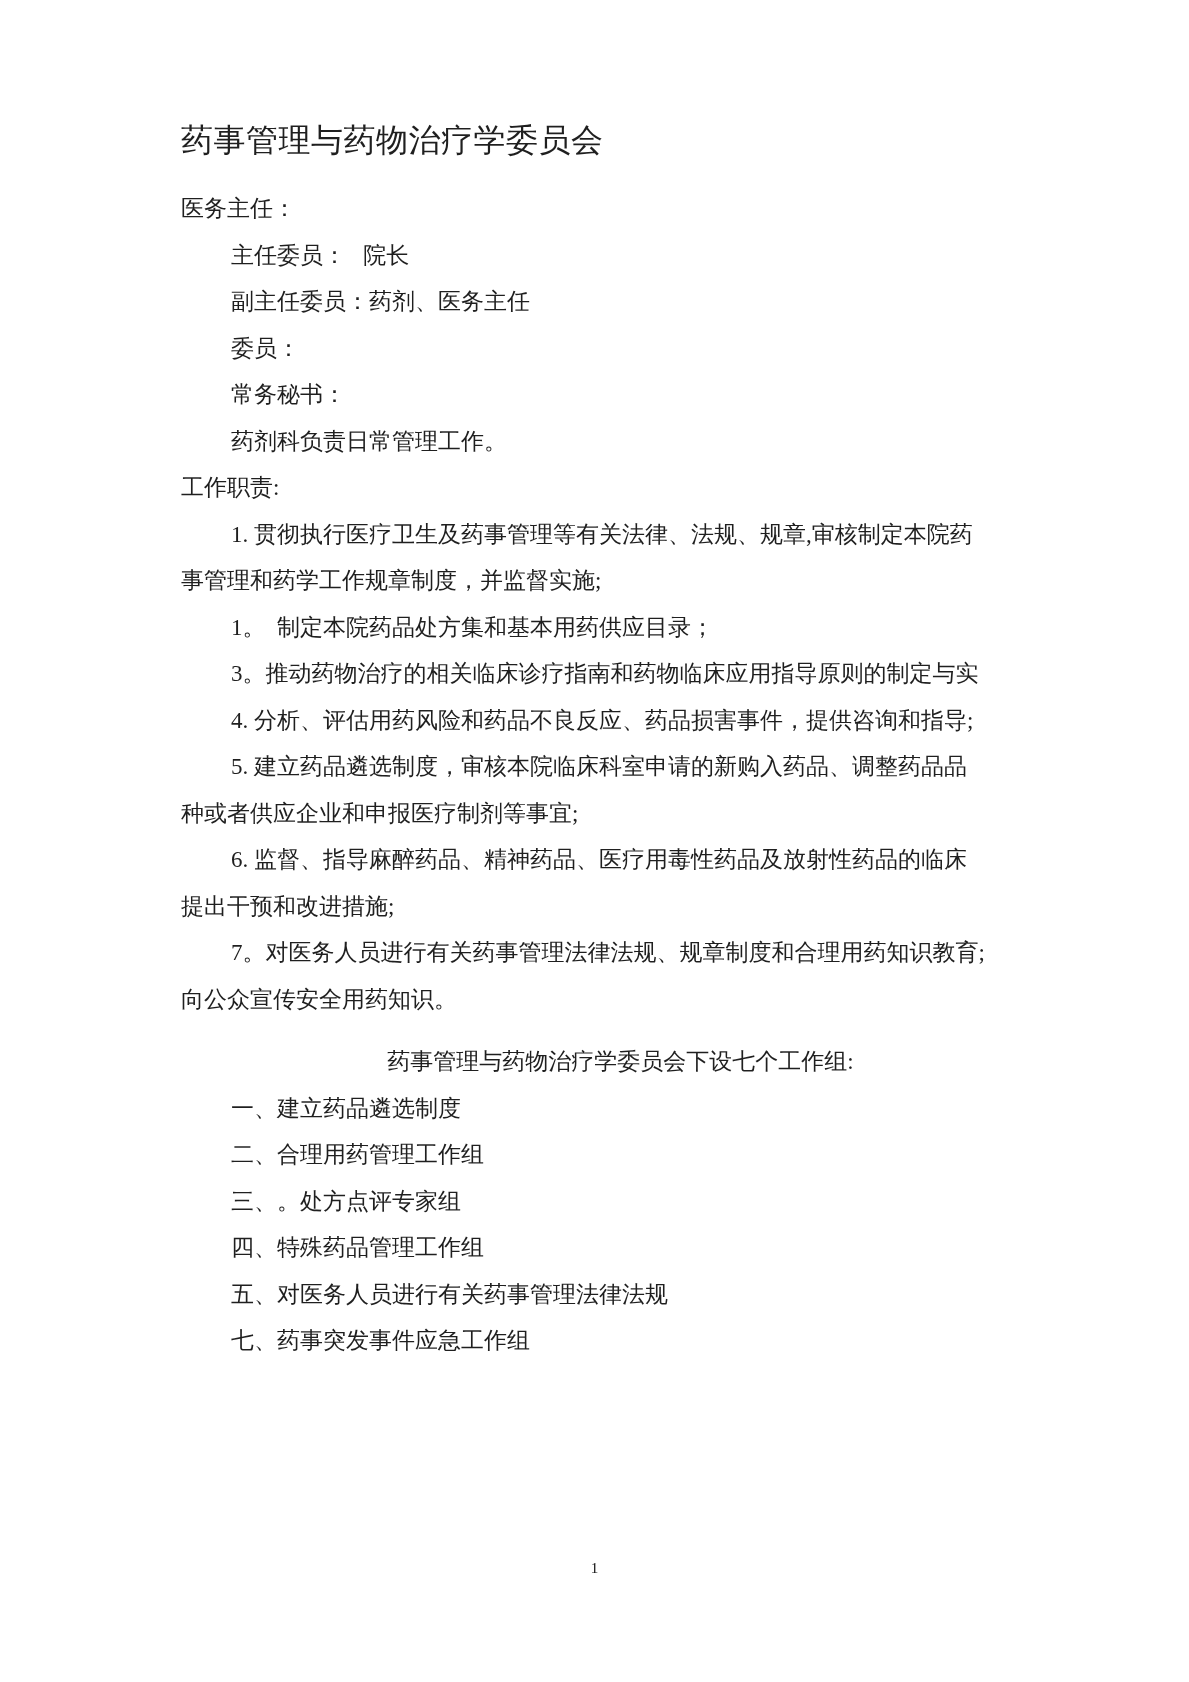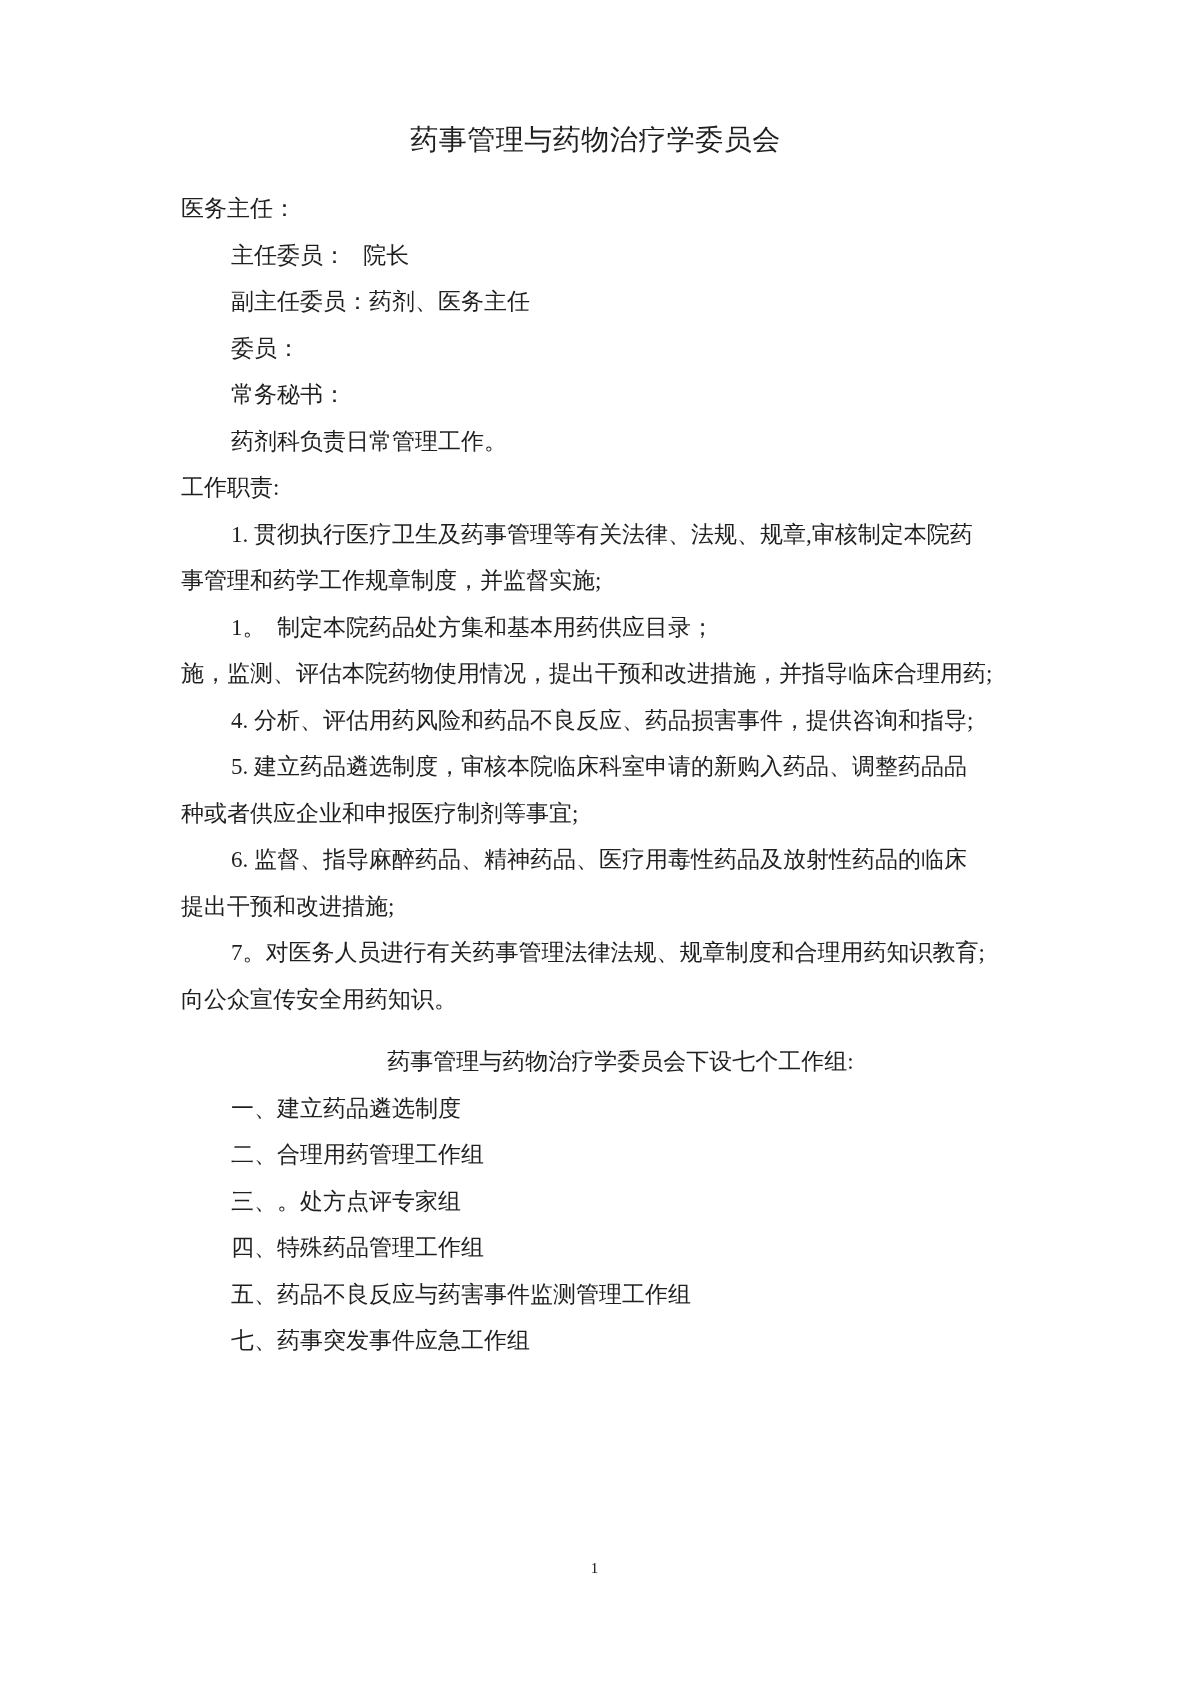--- a/index.html
+++ b/index.html
@@ -12,23 +12,22 @@
   }
   .page {
     position: relative;
     width: 1189px; height: 1682px;
     background: #ffffff;
     box-sizing: border-box;
     padding: 0 179px 0 181px;
   }
   .doc-title {
     padding-top: 118px;
-    font-size: 28px;
+    font-size: 32px;
     line-height: 44px;
-    text-align: center;
     letter-spacing: 0.5px;
     white-space: pre;
   }
   .body-lines {
     margin-top: 24px;
   }
   .text-line {
     font-size: 23px;
     height: 46.5px;
     line-height: 46.5px;
@@ -56,31 +55,31 @@
       <div class="text-line">医务主任：</div>
       <div class="text-line indent">主任委员：   院长</div>
       <div class="text-line indent">副主任委员：药剂、医务主任</div>
       <div class="text-line indent">委员：</div>
       <div class="text-line indent">常务秘书：</div>
       <div class="text-line indent">药剂科负责日常管理工作。</div>
       <div class="text-line">工作职责:</div>
       <div class="text-line indent">1. 贯彻执行医疗卫生及药事管理等有关法律、法规、规章,审核制定本院药</div>
       <div class="text-line">事管理和药学工作规章制度，并监督实施;</div>
       <div class="text-line indent">1。  制定本院药品处方集和基本用药供应目录；</div>
-      <div class="text-line">施，监测、评估本院药物使用情况，提出干预和改进措施，并指导临床合理用药;</div>
+      <div class="text-line indent">3。推动药物治疗的相关临床诊疗指南和药物临床应用指导原则的制定与实</div>
       <div class="text-line indent">4. 分析、评估用药风险和药品不良反应、药品损害事件，提供咨询和指导;</div>
       <div class="text-line indent">5. 建立药品遴选制度，审核本院临床科室申请的新购入药品、调整药品品</div>
       <div class="text-line">种或者供应企业和申报医疗制剂等事宜;</div>
       <div class="text-line indent">6. 监督、指导麻醉药品、精神药品、医疗用毒性药品及放射性药品的临床</div>
       <div class="text-line">提出干预和改进措施;</div>
       <div class="text-line indent">7。对医务人员进行有关药事管理法律法规、规章制度和合理用药知识教育;</div>
       <div class="text-line">向公众宣传安全用药知识。</div>
       <div class="text-line indent spacer-before">药事管理与药物治疗学委员会下设七个工作组:</div>
       <div class="text-line indent">一、建立药品遴选制度</div>
       <div class="text-line indent">二、合理用药管理工作组</div>
       <div class="text-line indent">三、。处方点评专家组</div>
       <div class="text-line indent">四、特殊药品管理工作组</div>
-      <div class="text-line indent">五、药品不良反应与药害事件监测管理工作组</div>
+      <div class="text-line indent">五、对医务人员进行有关药事管理法律法规</div>
       <div class="text-line indent">七、药事突发事件应急工作组</div>
     </div>
 
   <div class="page-number">1</div>
 </div>
 
 </body></html>

